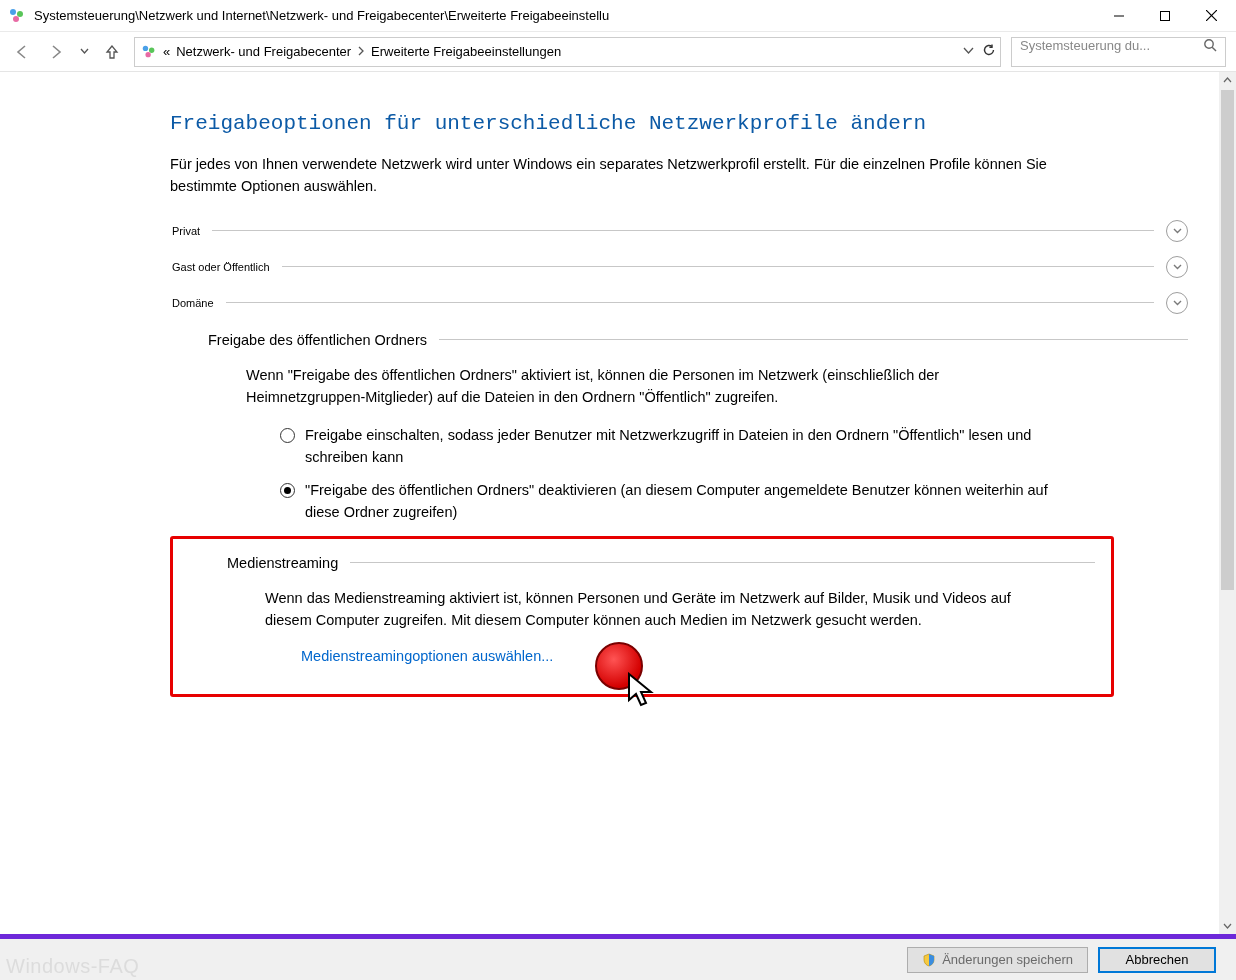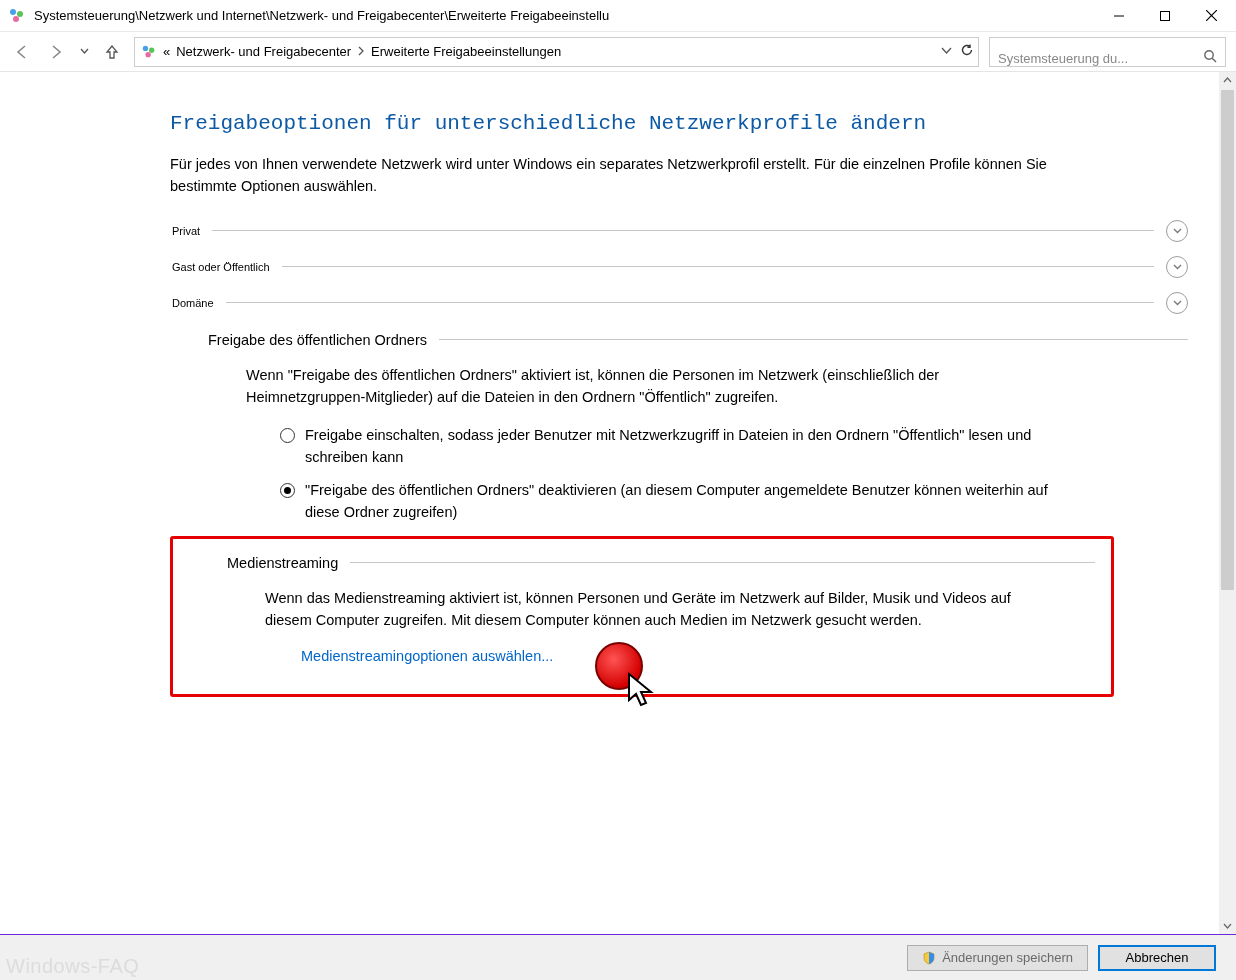--- a/index.html
+++ b/index.html
@@ -55,25 +55,25 @@
     display: flex;
     align-items: center;
     padding: 0 4px 0 6px;
     gap: 6px;
   }
   .address-bar .crumb { display: flex; align-items: center; gap: 6px; }
   .address-bar .crumb-sep { color: #666; font-size: 10px; }
   .address-bar .spacer { flex: 1; }
   .address-bar .right-controls { display: flex; align-items: center; gap: 8px; }
   .search-box {
-    width: 237px;
+    width: 215px;
     height: 30px;
     border: 1px solid #ccc;
     display: flex;
-    align-items: flex-end;
+    align-items: flex-start;
     padding: 0 8px;
     color: #777;
   }
   .search-box input {
     flex: 1; border: none; outline: none;
     color: #555; background: transparent;
     font-family: inherit; font-size: 13px;
   }
   .search-box input::placeholder { color: #888; }
   .search-ico { color: #666; margin-left: 6px; }
@@ -202,21 +202,21 @@
     z-index: 5;
   }
   .cursor {
     position: absolute;
     left: 452px; bottom: -18px;
     z-index: 6;
   }
   
   .bottom-bar {
     height: 46px;
-    border-top: 1px solid #6d28d9;
+    border-top: 5px solid #6d28d9;
     background: #f0f0f0;
     display: flex;
     align-items: center;
     justify-content: flex-end;
     gap: 10px;
     padding: 0 20px;
     position: relative;
   }
   .watermark {
     position: absolute;

